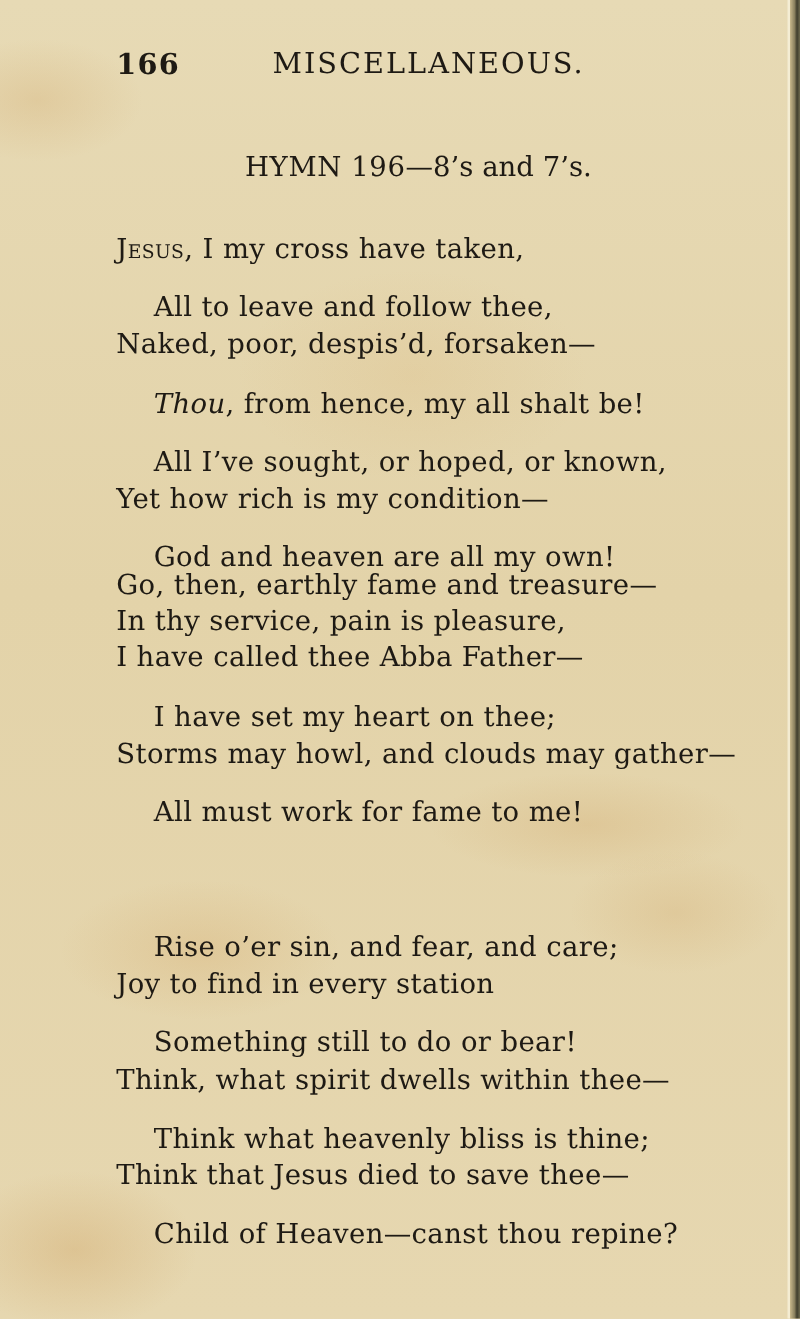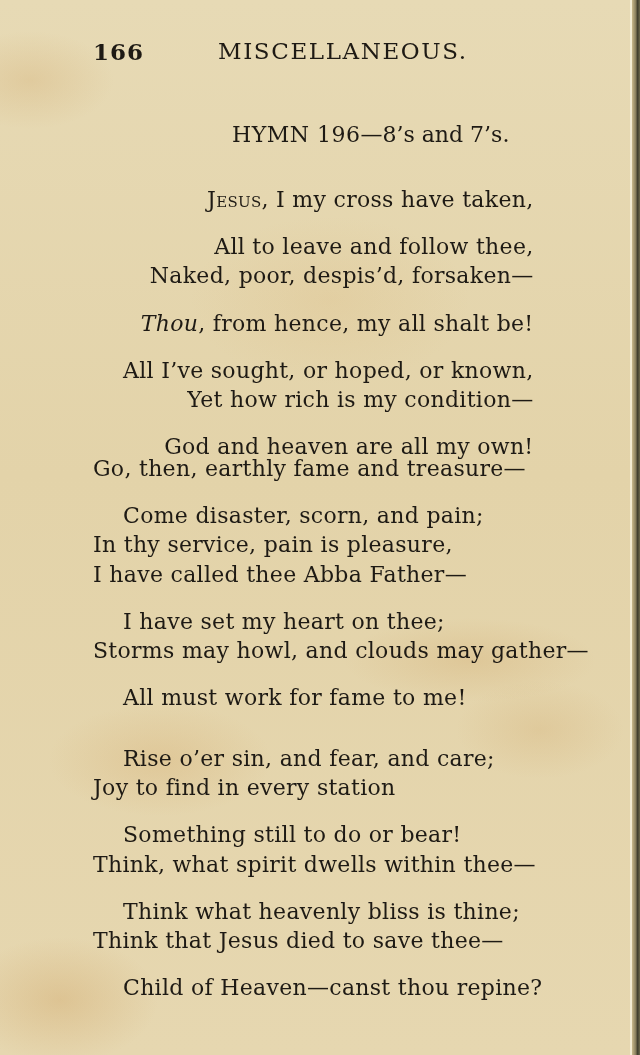--- a/index.html
+++ b/index.html
@@ -31,21 +31,21 @@
     .header {
       position: absolute; top: 38px; left: 93px; right: 20px;
       height: 30px; font-size: 23px; letter-spacing: 1px;
     }
     .page-number { position: absolute; left: 0; top: 0; font-weight: bold; }
     .running-head { position: absolute; left: 125px; top: 0; letter-spacing: 1.6px; }
     .hymn-title {
       position: absolute; top: 122px; left: 196px;
       font-size: 22px; white-space: nowrap;
     }
-    .hymn-title .title-main { letter-spacing: 0.5px; margin-left: 36px; }
+    .hymn-title .title-main { letter-spacing: 0.5px; }
     .stanza { position: absolute; left: 93px; }
     .line {
       height: 29.2px; line-height: 29.2px;
       font-size: 22px; white-space: nowrap; letter-spacing: 0.3px;
     }
     .line.indent { padding-left: 30px; margin-top: 18px; }
     .small-caps { font-variant: small-caps; }
     .italic { font-style: italic; }
   </style>
 </head>
@@ -55,33 +55,32 @@
 
   <div class="header">
     <span class="page-number">166</span>
     <span class="running-head">MISCELLANEOUS.</span>
   </div>
 
   <div class="hymn-title">
     <span class="title-main">HYMN 196</span><span>—8’s and 7’s.</span>
   </div>
 
-  <div class="stanza" style="top:185px;text-align:right;">
+  <div class="stanza" style="top:185px;">
     <div class="line"><span class="small-caps">Jesus</span><span>, I my cross have taken,</span></div>
     <div class="line indent">All to leave and follow thee,</div>
     <div class="line">Naked, poor, despis’d, forsaken—</div>
     <div class="line indent"><span class="italic">Thou</span><span>, from hence, my all shalt be!</span></div>
     <div class="line indent">All I’ve sought, or hoped, or known,</div>
     <div class="line">Yet how rich is my condition—</div>
     <div class="line indent">God and heaven are all my own!</div>
   </div>
 
   <div class="stanza" style="top:454px;">
     <div class="line">Go, then, earthly fame and treasure—</div>
-    <div class="line indent">Come disaster, scorn, and pain;</div>
     <div class="line">In thy service, pain is pleasure,</div>
     <div class="line">I have called thee Abba Father—</div>
     <div class="line indent">I have set my heart on thee;</div>
     <div class="line">Storms may howl, and clouds may gather—</div>
     <div class="line indent">All must work for fame to me!</div>
   </div>
 
   <div class="stanza" style="top:726px;">
     <div class="line indent">Rise o’er sin, and fear, and care;</div>
     <div class="line">Joy to find in every station</div>

